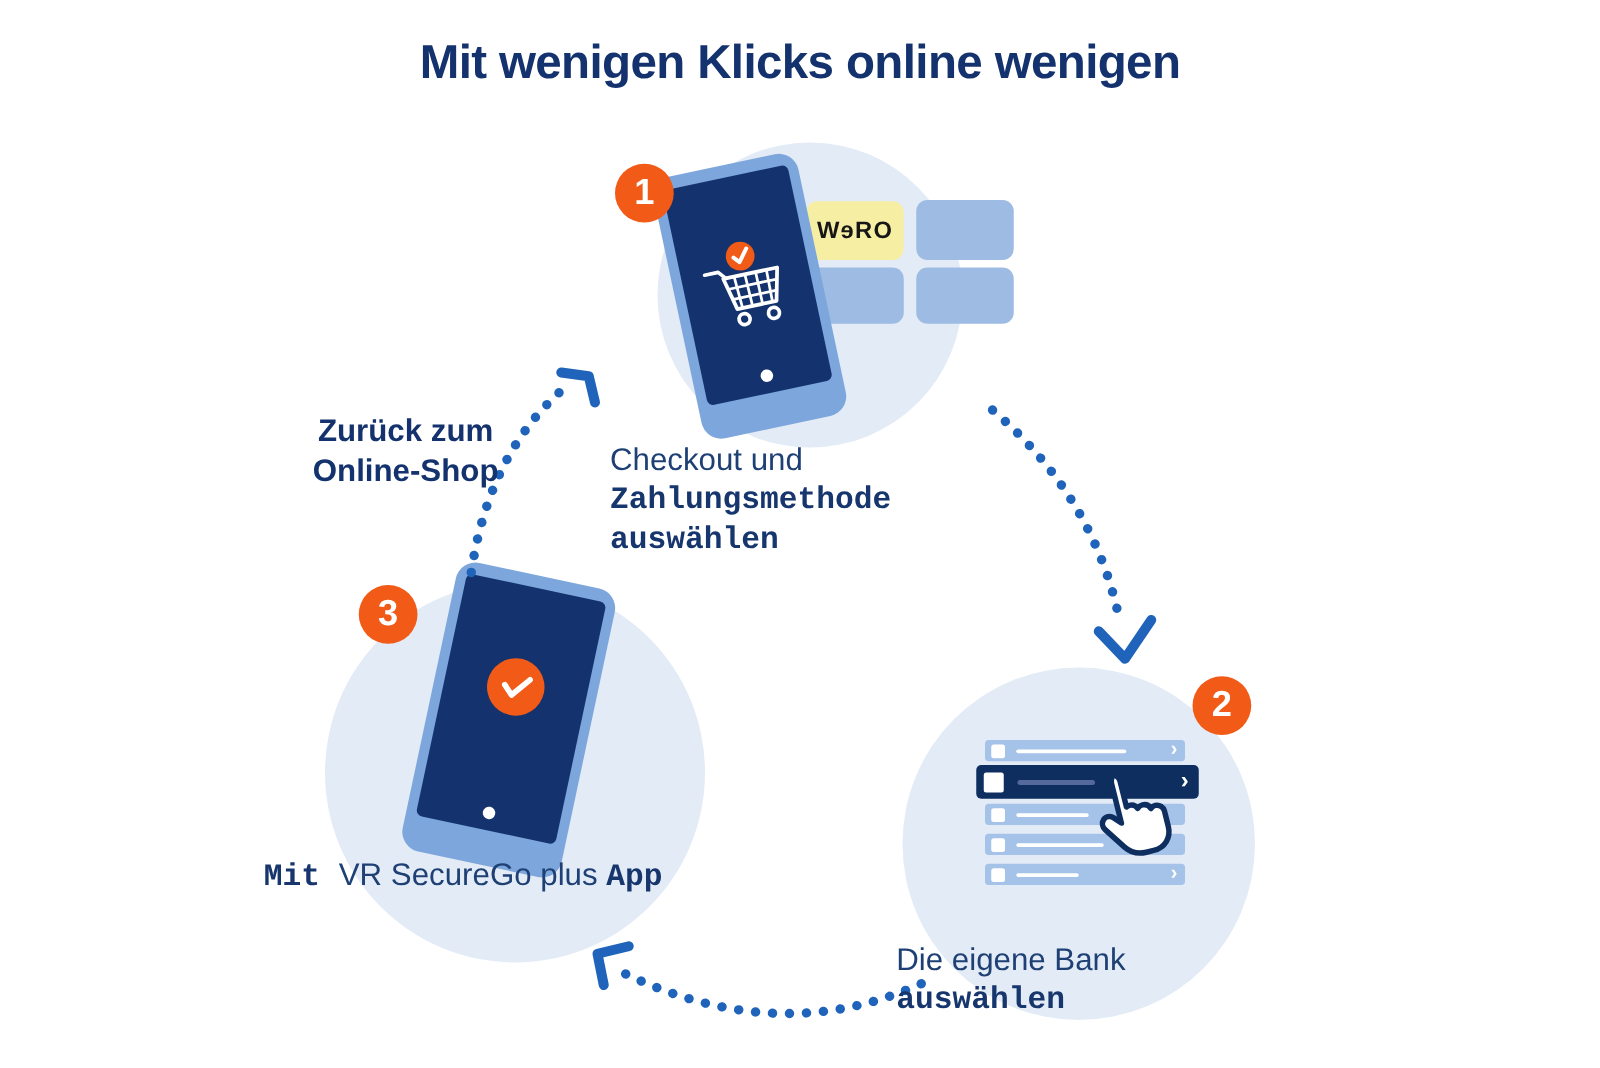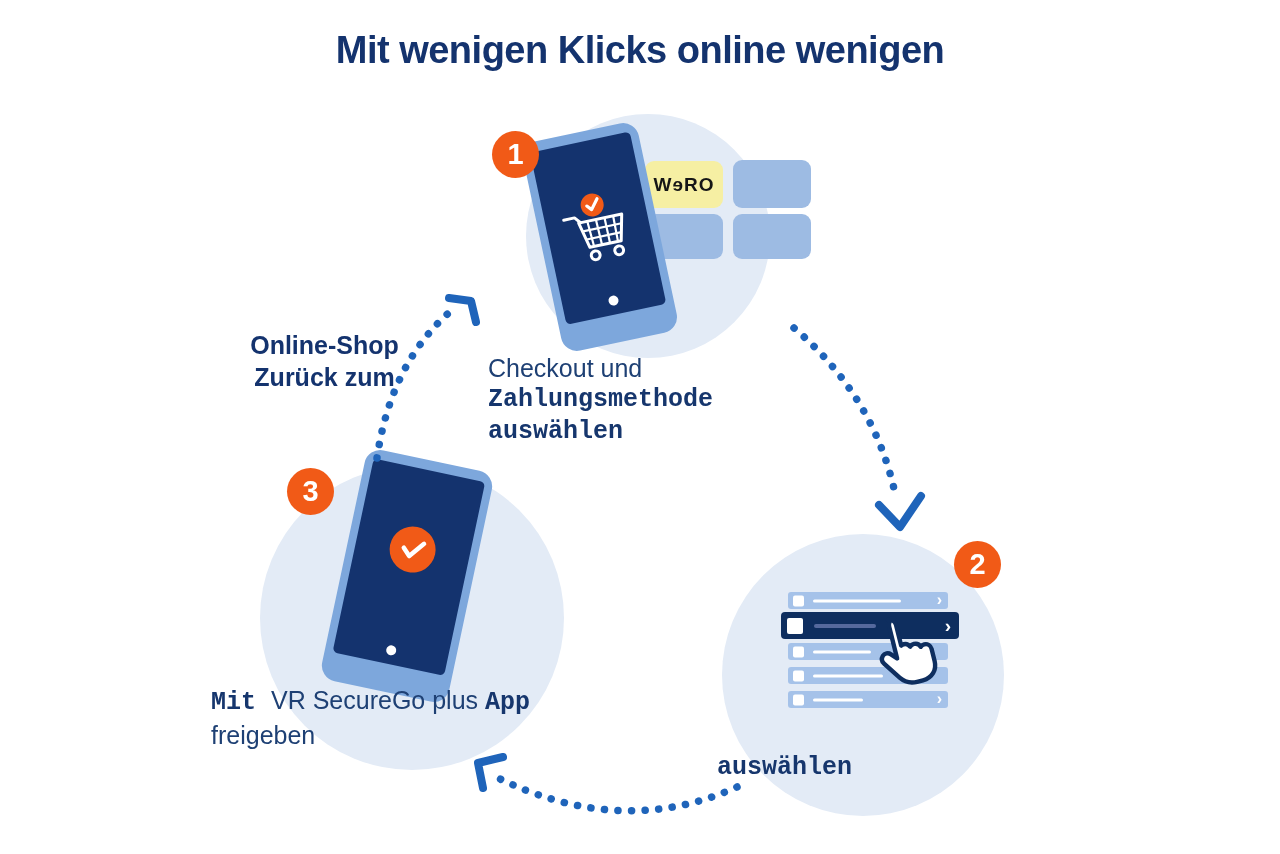--- a/index.html
+++ b/index.html
@@ -169,41 +169,41 @@
              c-2 2 -2.2 5 -0.5 7.5 l10.5 15.5 c3.5 5 8 7.5 14.5 7.5 h5.5
              c8.5 0 14.5 -6 14.5 -14.5 v-11.5 c0 -3 -2.4 -5.5 -5.5 -5.5
              c-1.4 0 -2.7 0.5 -3.6 1.4 c-0.7 -2.3 -2.8 -4 -5.4 -4
              c-1.5 0 -2.9 0.6 -3.9 1.6 c-0.8 -2.1 -2.9 -3.6 -5.2 -3.6
              c-0.9 0 -1.8 0.2 -2.5 0.6 V9 c0 -3.3 -2.7 -6 -6 -6 z" fill="#fff" stroke="#0E2E5F" stroke-width="4" stroke-linejoin="round"></path>
   </svg>
 
   <div class="badge" id="badge2">2</div>
 
   <div class="caption" id="caption2">
+    <div><span>Die eigene Bank</span></div>
     <div class="b"><span>auswählen</span></div>
   </div>
 
   <div class="circle" id="circle3"></div>
 
   <div class="phone" id="phone3">
     <div class="screen">
       <div class="check3">
         <svg width="34" height="34" viewBox="0 0 34 34">
           <polyline points="8,17 15,24 27,9" fill="none" stroke="#fff" stroke-width="4.5" stroke-linecap="round" stroke-linejoin="round"></polyline>
         </svg>
       </div>
       <div class="home-dot"></div>
     </div>
   </div>
 
   <div class="badge" id="badge3">3</div>
 
   <div class="caption" id="caption3">
     <div><span class="b">Mit </span><span>VR SecureGo plus </span><span class="b">App</span></div>
-    <div><span>freigeben</span></div>
   </div>
 
   <div class="caption" id="back-label">
+    <div><span>Zurück zum</span></div>
     <div><span>Online-Shop</span></div>
-    <div><span>Zurück zum</span></div>
   </div>
 
 </div>
 
 </body></html>

